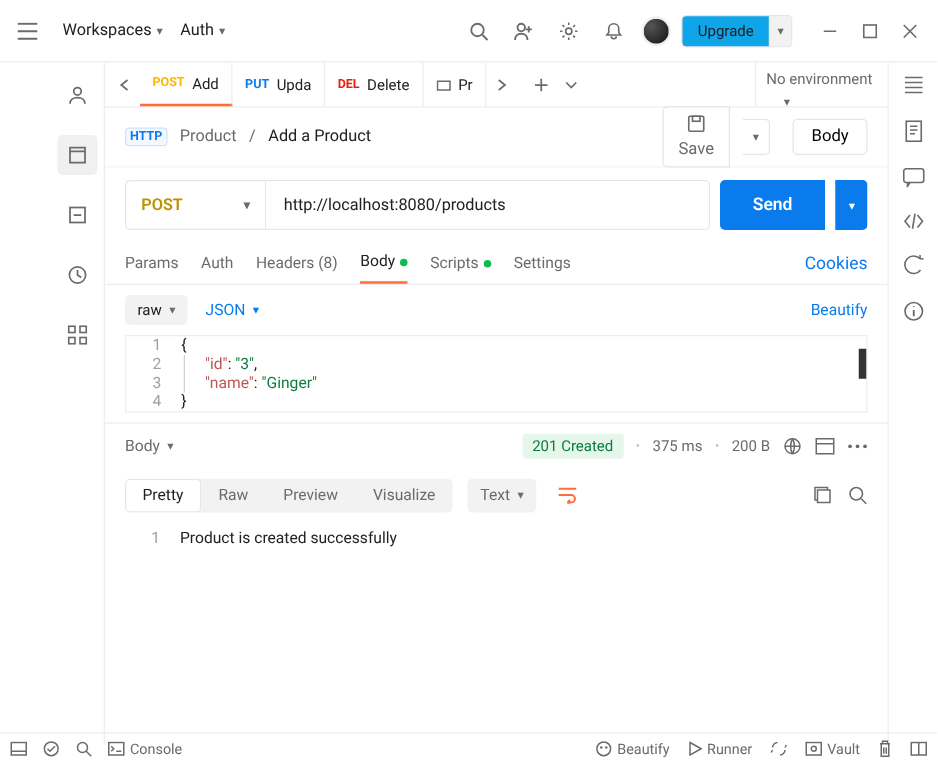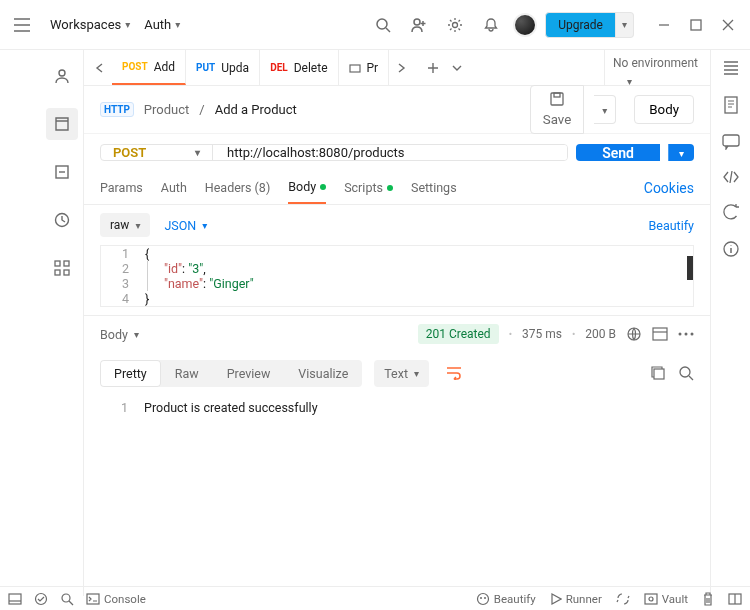--- a/index.html
+++ b/index.html
@@ -45,21 +45,21 @@
 .crumb-current { color:#212121; font-size: 13px; }
 .save-btn { margin-left:auto; display:flex; align-items:center; gap:6px; color:#6b6b6b; border:1px solid #e5e5e5; border-radius:4px 0 0 4px; padding:6px 12px; cursor:pointer; background:#fff;flex-direction:column; }
 .save-drop { border:1px solid #e5e5e5; border-left:none; border-radius:0 4px 4px 0; padding:6px 8px; color:#6b6b6b; cursor:pointer; background:#fff;}
 .share-btn { border:1px solid #e5e5e5; border-radius:4px; padding:6px 14px; cursor:pointer; background:#fff; margin-left:8px; }
 
 
 .url-row { display:flex; padding: 10px 16px; gap: 8px; }
 .url-box { flex:1; display:flex; border:1px solid #e5e5e5; border-radius:4px; overflow:hidden; }
 .method-select { width: 112px; border-right:1px solid #e5e5e5; display:flex; align-items:center; justify-content:space-between; padding: 0 12px; font-size:13px; font-weight:600; color:#c09000; cursor:pointer; }
 .url-input { flex:1; border:none; outline:none; padding: 0 14px; font-size:13px; color:#212121; }
-.send-btn { background:#097bed; color:#fff; border:none; border-radius:4px 0 0 4px; padding: 0 26px; font-size:14px; font-weight:600; cursor:pointer;text-align:center; }
+.send-btn { background:#097bed; color:#fff; border:none; border-radius:4px 0 0 4px; padding: 12px 26px; font-size:14px; font-weight:600; cursor:pointer;text-align:center; }
 .send-drop { background:#097bed; color:#fff; border:none; border-left:1px solid rgba(255,255,255,0.25); border-radius:0 4px 4px 0; padding: 0 10px; cursor:pointer; }
 
 
 .subtabs { display:flex; align-items:center; padding: 0 16px; height: 34px; gap: 18px; border-bottom: 1px solid #ededed; }
 .subtab { font-size:12.5px; color:#6b6b6b; cursor:pointer; height:100%; display:flex; align-items:center; }
 .subtab.active { color:#212121; border-bottom: 2px solid #ff6c37; }
 .dot-green { width:6px; height:6px; background:#0cbb52; border-radius:50%; margin-left:4px; }
 .cookies-link { margin-left:auto; color:#097bed; font-size:14px; cursor:pointer; }
 
 

